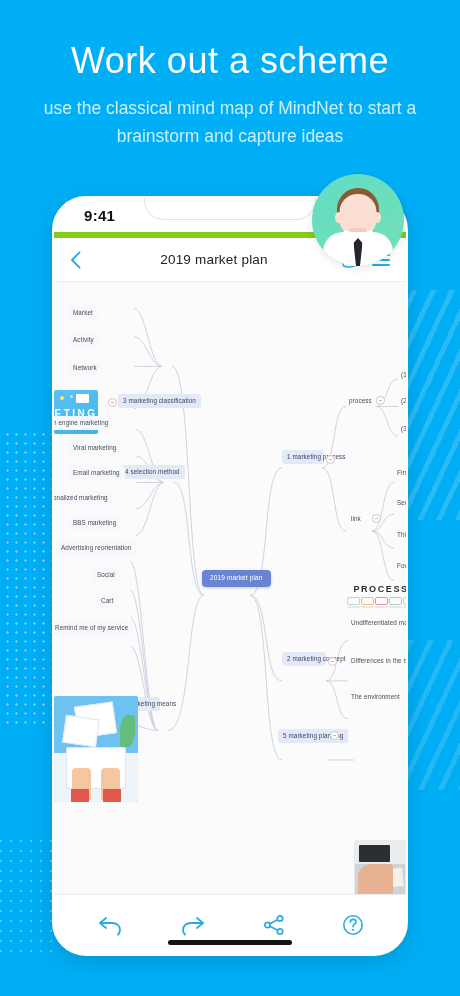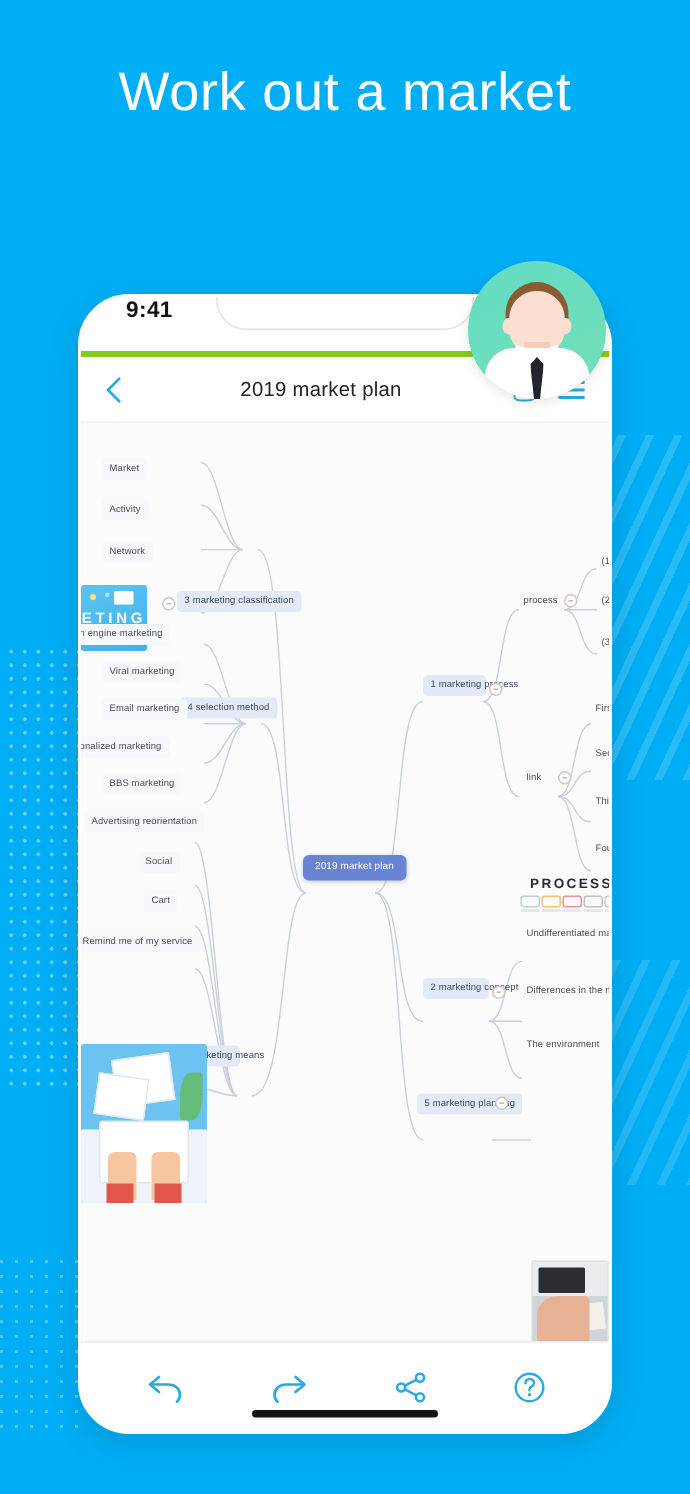--- a/index.html
+++ b/index.html
@@ -78,22 +78,22 @@
     background: #ffffff;
     border-radius: 32px;
     overflow: hidden;
     display: flex; flex-direction: column;
   }
 
   
   .statusbar {
     height: 40px; flex: 0 0 40px;
     position: relative;
-    display: flex; align-items: flex-start;
-    border-bottom: 4px solid #84cc16;
+    display: flex; align-items: center;
+    border-bottom: 6px solid #84cc16;
   }
   .status-time {
     margin-left: 30px;
     font-size: 15px; font-weight: bold; color: #111;
     letter-spacing: .3px;
   }
   .notch {
     position: absolute; left: 50%; transform: translateX(-50%);
     top: -22px; width: 172px; height: 44px;
     background: #ffffff;
@@ -247,21 +247,22 @@
 <body>
 
 <div class="bg">
   <div class="bg-stripes"></div>
   <div class="bg-stripes2"></div>
   <div class="bg-dots"></div>
   <div class="bg-dots2"></div>
 </div>
 
 <div class="promo">
-  <div class="promo-title">Work out  a market</div>
+  <div class="promo-title">Work out  a scheme</div>
+  <div class="promo-sub">use the classical mind map of MindNet to start a brainstorm and capture ideas</div>
 </div>
 
 <div class="phone">
   <div class="screen">
 
     <div class="statusbar">
       <div class="status-time">9:41</div>
       <div class="notch"></div>
     </div>
 

